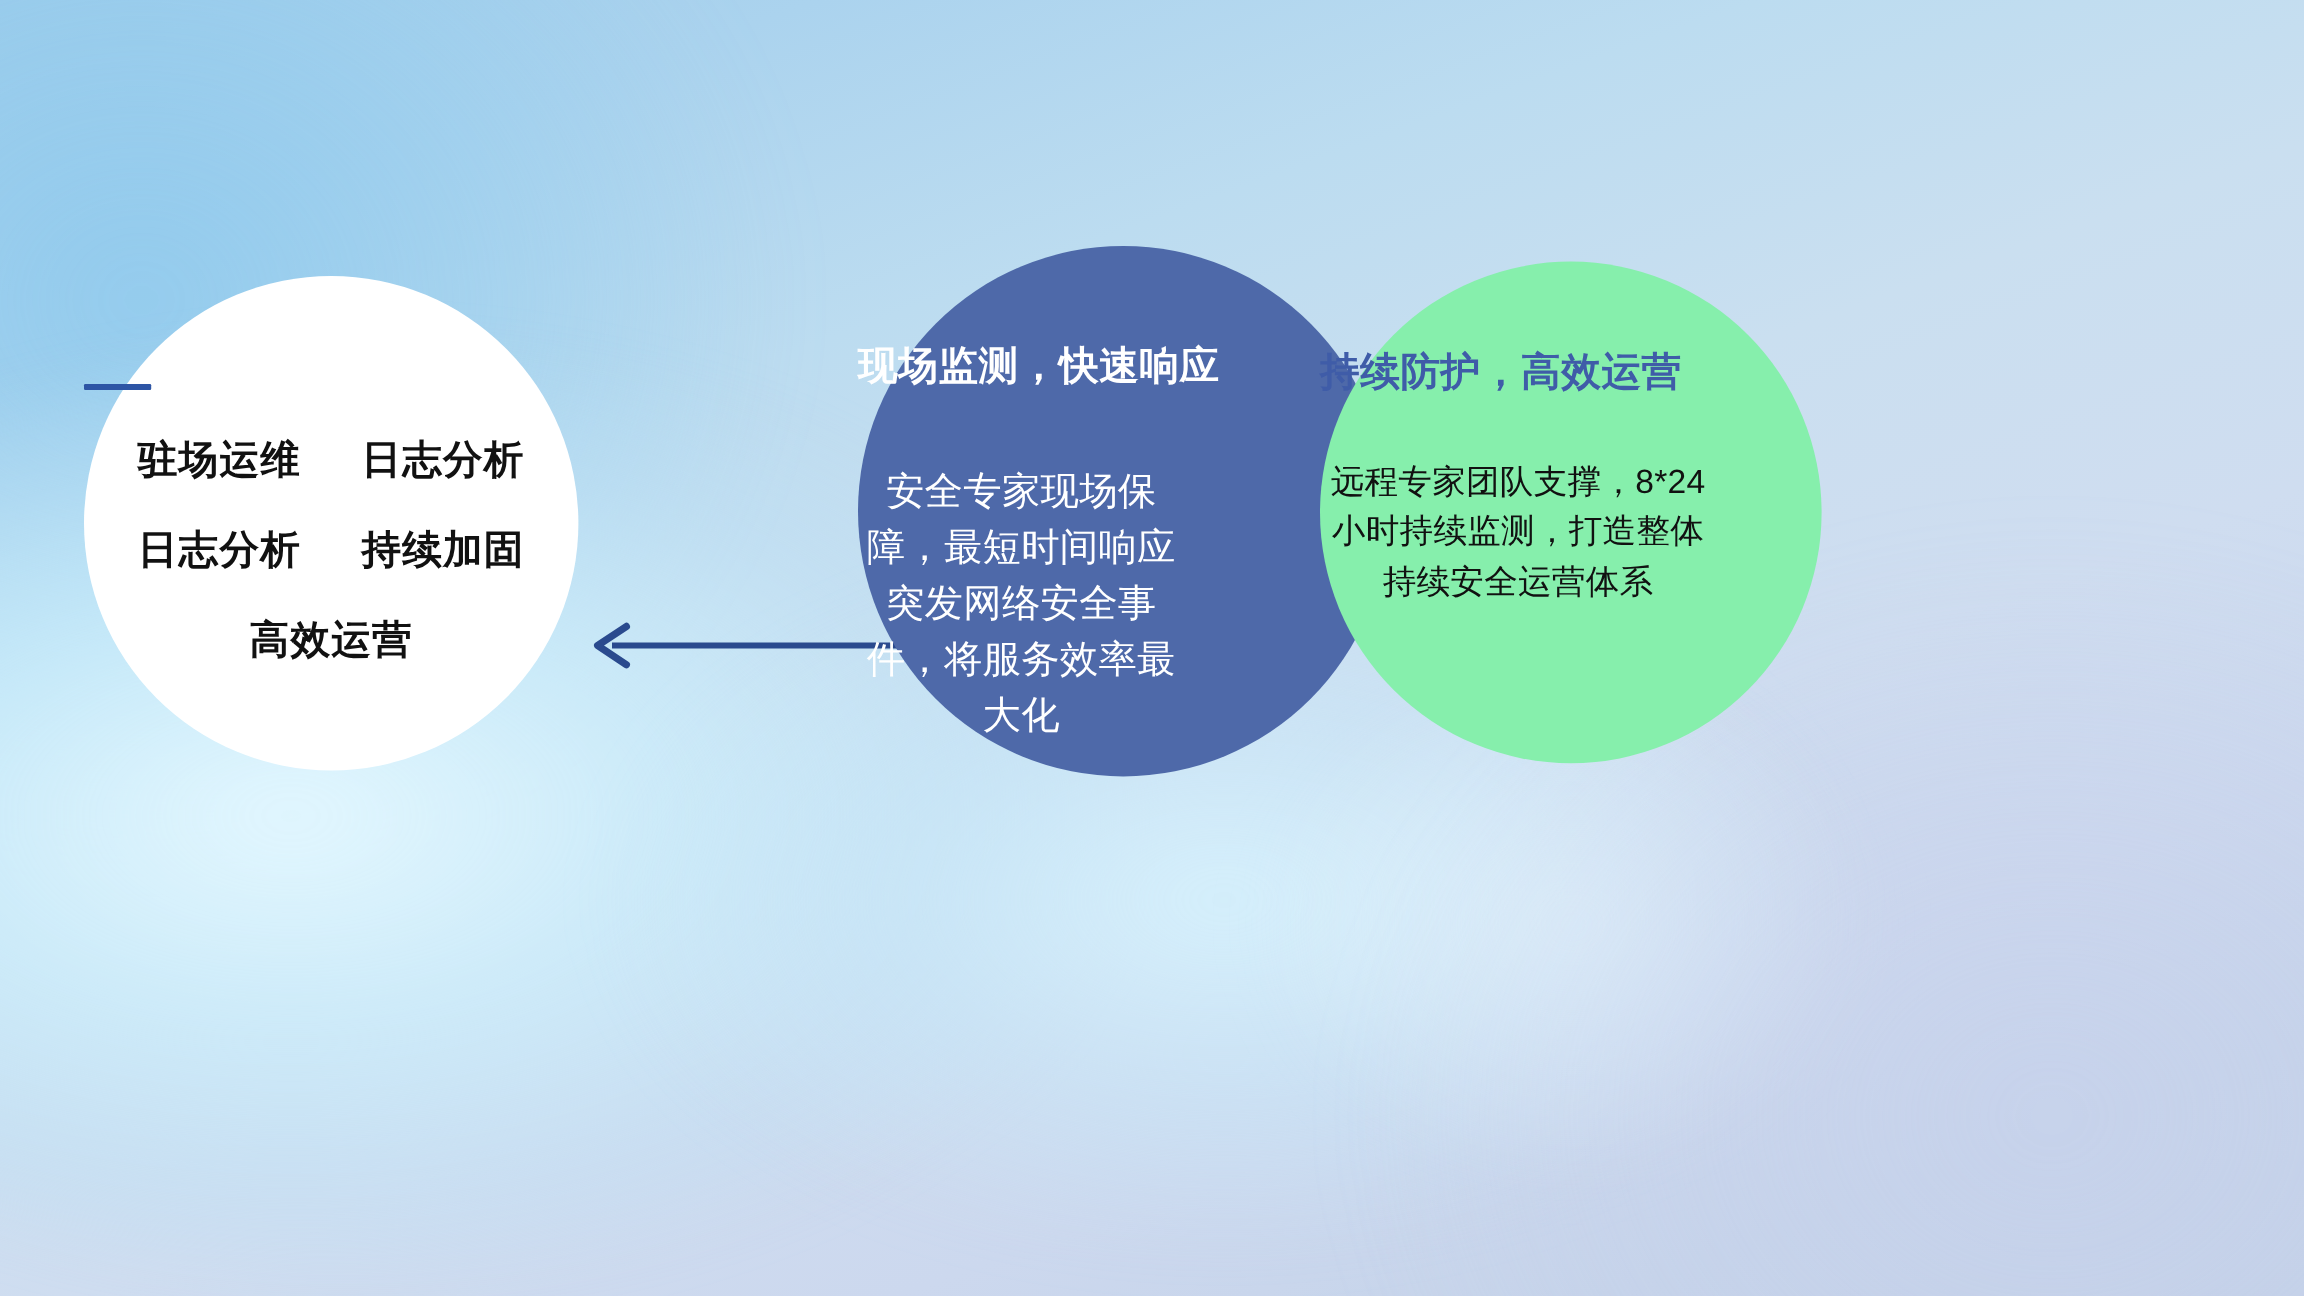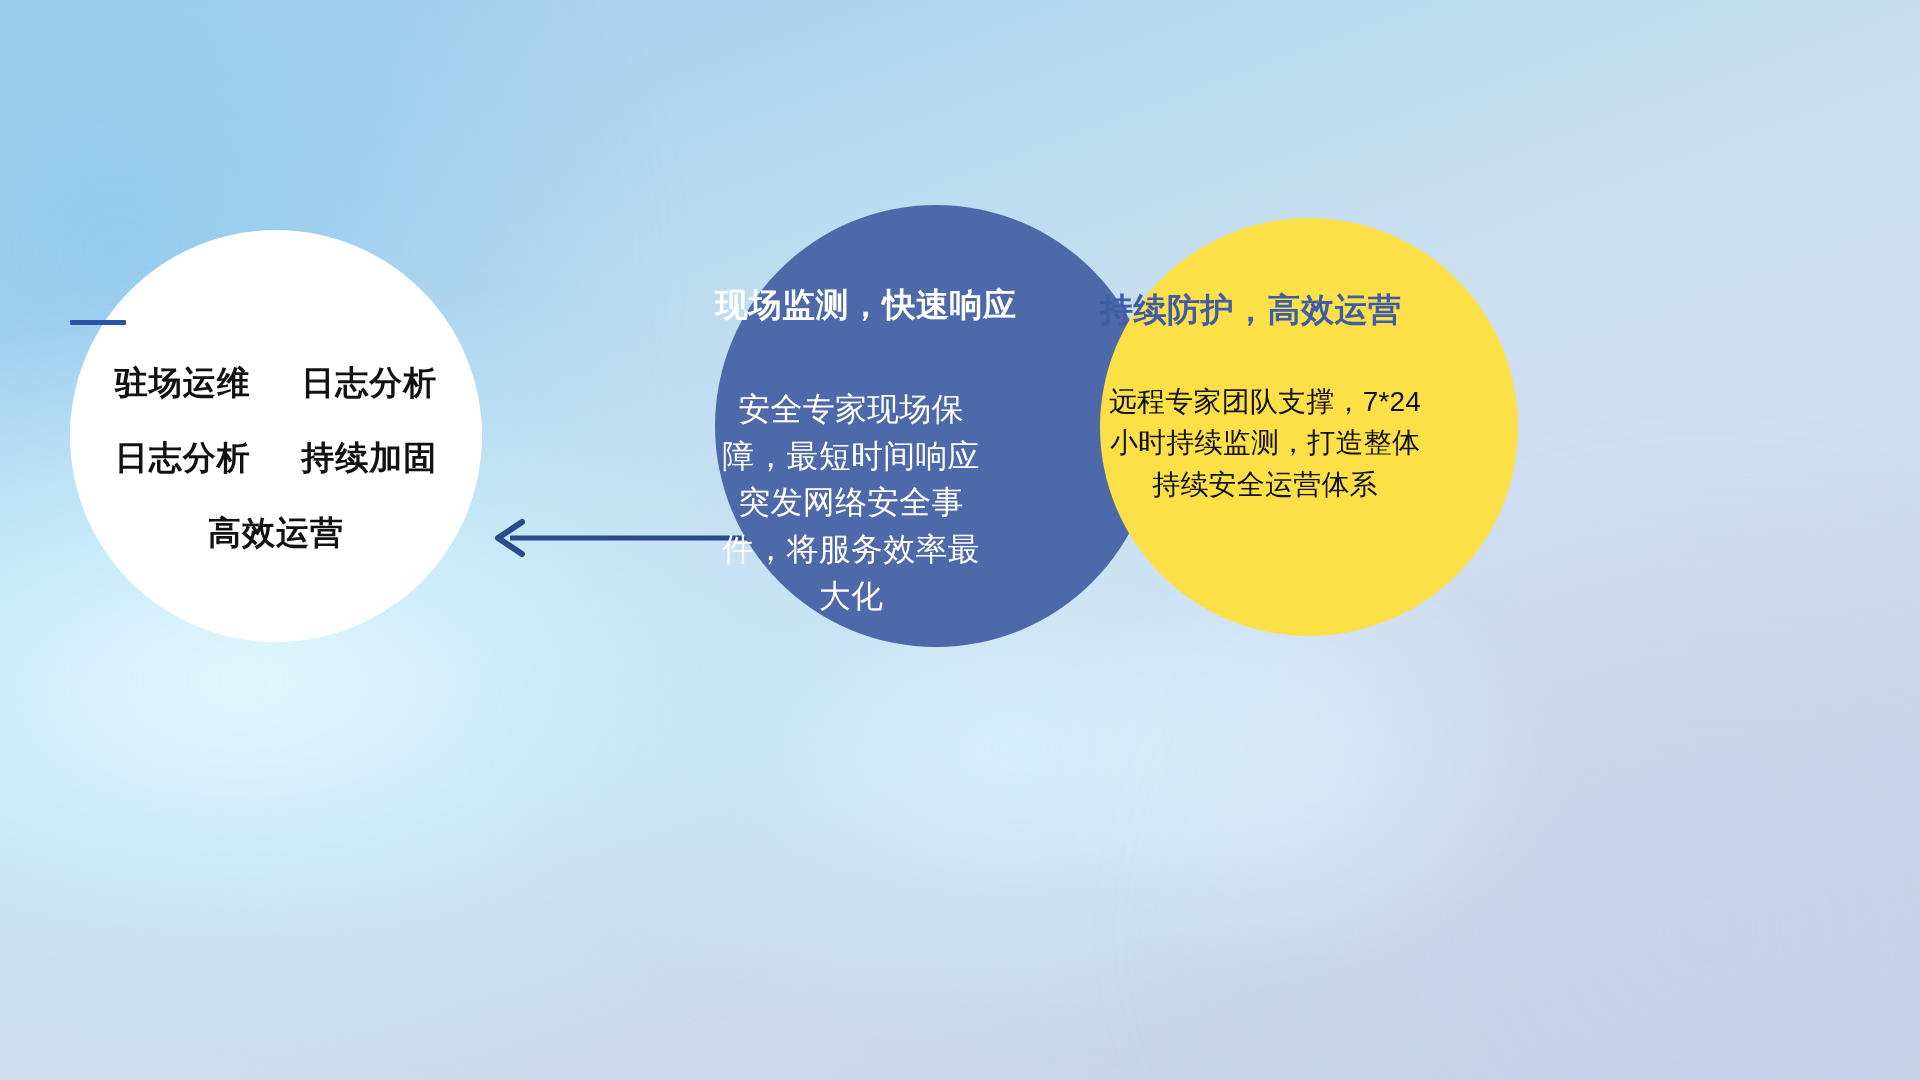--- a/index.html
+++ b/index.html
@@ -133,21 +133,21 @@
     height: 442px;
     background: #4e69a9;
     z-index: 4;
     padding-top: 78px;
   }
   .circle-right {
     left: 1100px;
     top: 218px;
     width: 418px;
     height: 418px;
-    background: #fde047;
+    background: #86efac;
     z-index: 5;
     padding-top: 70px;
   }
 
   
   .divider-bar {
     width: 56px;
     height: 5px;
     background: #2e55a5;
     border-radius: 1px;
@@ -244,16 +244,16 @@
     </div>
   </div>
 
   <div class="circle circle-mid">
     <div class="mid-title">现场监测，快速响应</div>
     <div class="mid-body">安全专家现场保障，最短时间响应突发网络安全事件，将服务效率最大化</div>
   </div>
 
   <div class="circle circle-right">
     <div class="right-title">持续防护，高效运营</div>
-    <div class="right-body">远程专家团队支撑，7*24小时持续监测，打造整体持续安全运营体系</div>
+    <div class="right-body">远程专家团队支撑，8*24小时持续监测，打造整体持续安全运营体系</div>
   </div>
 
 </div>
 
 </body></html>

